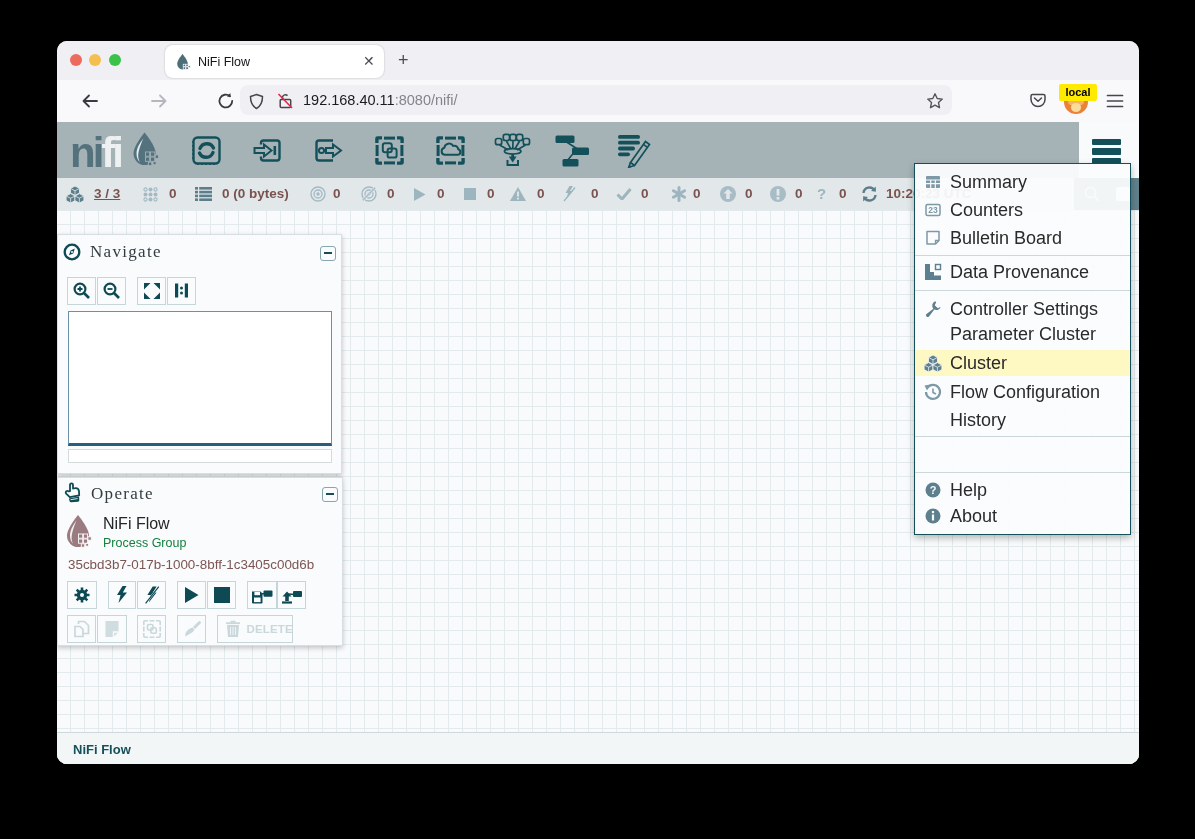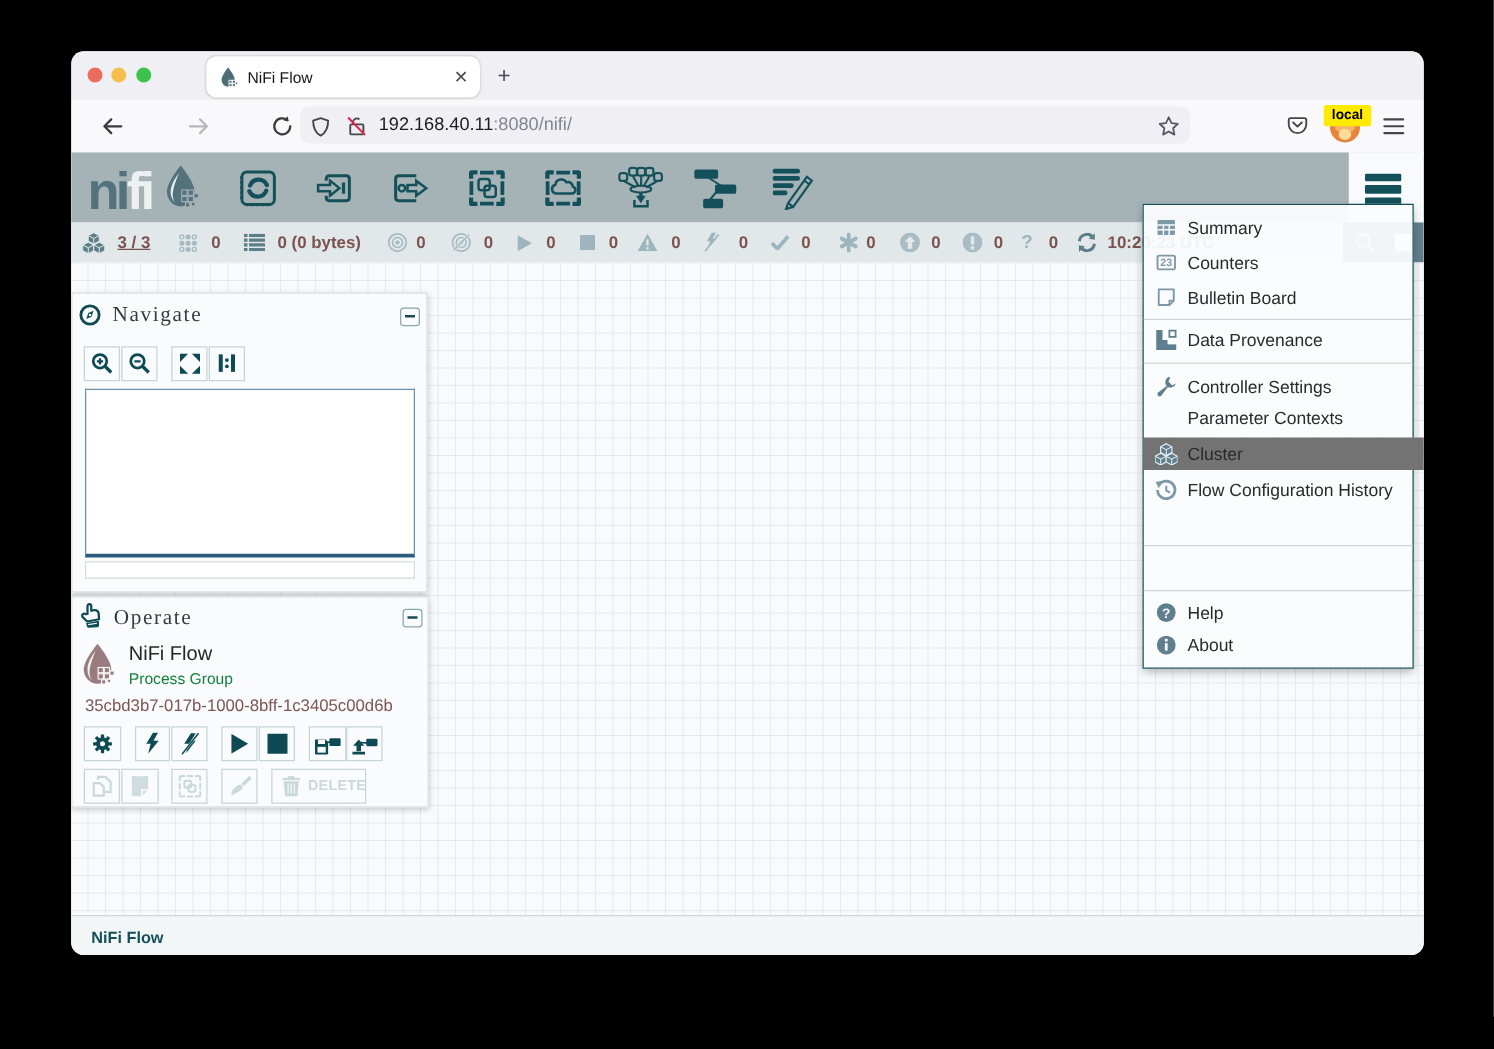--- a/index.html
+++ b/index.html
@@ -31,21 +31,21 @@
   #breadcrumb span{position:absolute;left:16px;top:9px;font-size:13px;font-weight:bold;color:#16505a;}
   
   .panel{position:absolute;background:#fafbfc;border:1px solid #d9dfe1;box-shadow:0 2px 5px rgba(0,0,0,0.22);}
   .ptitle{font-family:"Liberation Serif",serif;font-weight:normal;font-size:17px;letter-spacing:1.3px;color:#333d40;}
   .collapse{position:absolute;width:14px;height:13px;border:1.5px solid #87a6ad;border-radius:3px;}
   .collapse:before{content:"";position:absolute;left:3px;top:5px;width:8px;height:2px;background:#1d4b55;}
   .nbtn{position:absolute;border:1px solid #c5d5d8;background:#fafbfc;}
   
   #menu{position:absolute;left:857px;top:41px;width:215px;height:370px;background:rgba(251,252,253,0.94);border:1px solid #14505a;box-shadow:0 3px 7px rgba(0,0,0,0.28);}
   .mi{position:absolute;left:0;width:100%;height:28px;}
-  .mi .txt{position:absolute;left:35px;top:0;line-height:28px;font-size:14px;color:#2a2a2a;}
+  .mi .txt{position:absolute;left:35px;top:0;line-height:28px;font-size:18px;color:#2a2a2a;}
   .mi .mic{position:absolute;left:9px;top:5px;width:18px;height:18px;}
   .mdiv{position:absolute;left:0;width:100%;height:1px;background:#ccd7da;}
 </style>
 </head>
 <body>
 <div id="win">
   <div id="tabbar">
     <div class="tl" style="left:13px;background:#ed6a5e;"></div>
     <div class="tl" style="left:32px;background:#f4bf4f;"></div>
     <div class="tl" style="left:52px;background:#3ac24a;"></div>
@@ -532,23 +532,23 @@
           <span class="txt">Data Provenance</span>
         </div>
       <div class="mdiv" style="top:125.5px;"></div>
       <div class="mi" style="top:130.5px;">
           <svg class="mic" viewBox="0 0 18 18">
             <path d="M11.2 1.3 A4.6 4.6 0 0 0 9.4 8.7 L2.2 14.2 A1.9 1.9 0 0 0 4.8 16.8 L10.3 9.6 A4.6 4.6 0 0 0 16.7 6.8 L13.8 8.3 L10.7 5.2 L12.2 2.3 Z" fill="#5e7f8d"></path>
           </svg>
           <span class="txt">Controller Settings</span>
         </div>
       <div class="mi" style="top:156px;">
-          <span class="txt">Parameter Contexts</span>
-        </div>
-      <div class="mi" style="top:186px;height:26px;background:#737373;padding-left:41px;">
+          <span class="txt">Parameter Cluster</span>
+        </div>
+      <div class="mi" style="top:186px;height:26px;background:#fef9c3;">
           <svg class="mic" style="top:4px;" viewBox="0 0 18 18">
             <g fill="#5e7f8d" stroke="#eef2f3" stroke-width="0.9">
               <path d="M9 1 L13.5 3.4 V8 L9 10.4 L4.5 8 V3.4 Z"></path>
               <path d="M4.6 8.6 L9.1 11 V15.6 L4.6 18 L0.1 15.6 V11 Z"></path>
               <path d="M13.4 8.6 L17.9 11 V15.6 L13.4 18 L8.9 15.6 V11 Z"></path>
             </g>
             <g stroke="#eef2f3" stroke-width="0.8" fill="none">
               <path d="M9 5.8 L13.5 3.4 M9 5.8 L4.5 3.4 M9 5.8 V10.4"></path>
               <path d="M4.6 13.2 L9.1 11 M4.6 13.2 L0.1 11 M4.6 13.2 V18"></path>
               <path d="M13.4 13.2 L17.9 11 M13.4 13.2 L8.9 11 M13.4 13.2 V18"></path>

